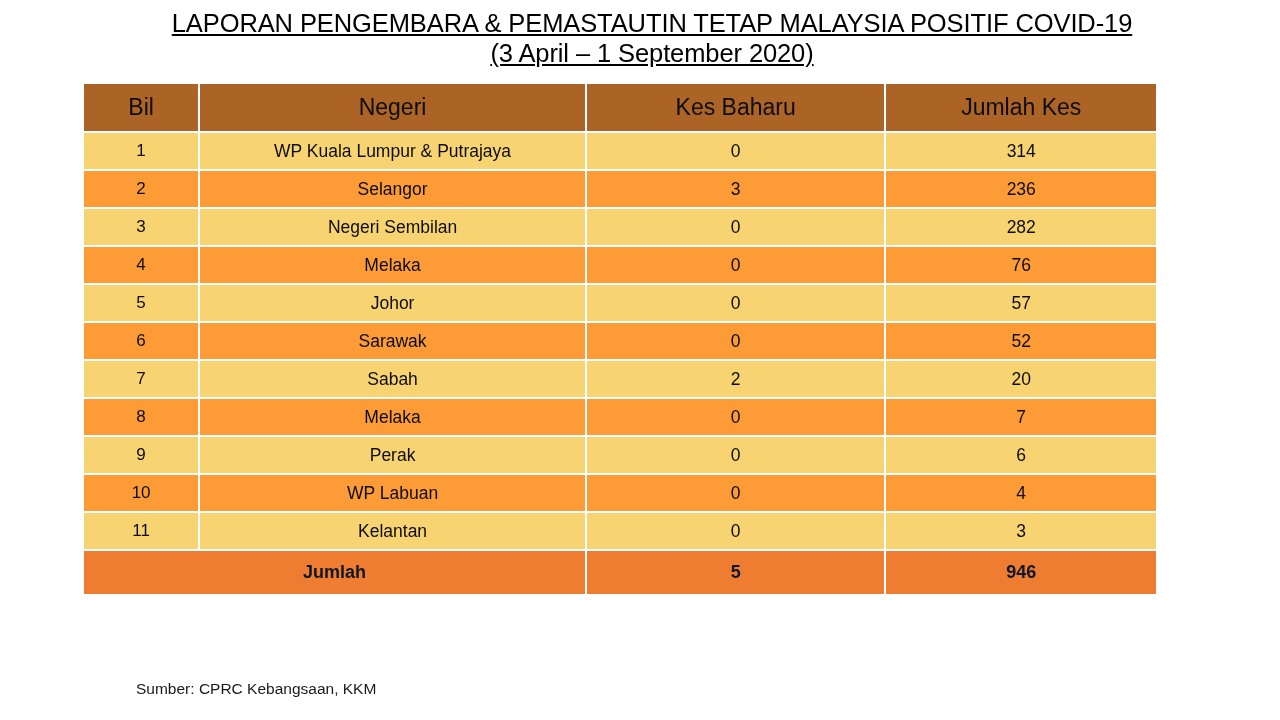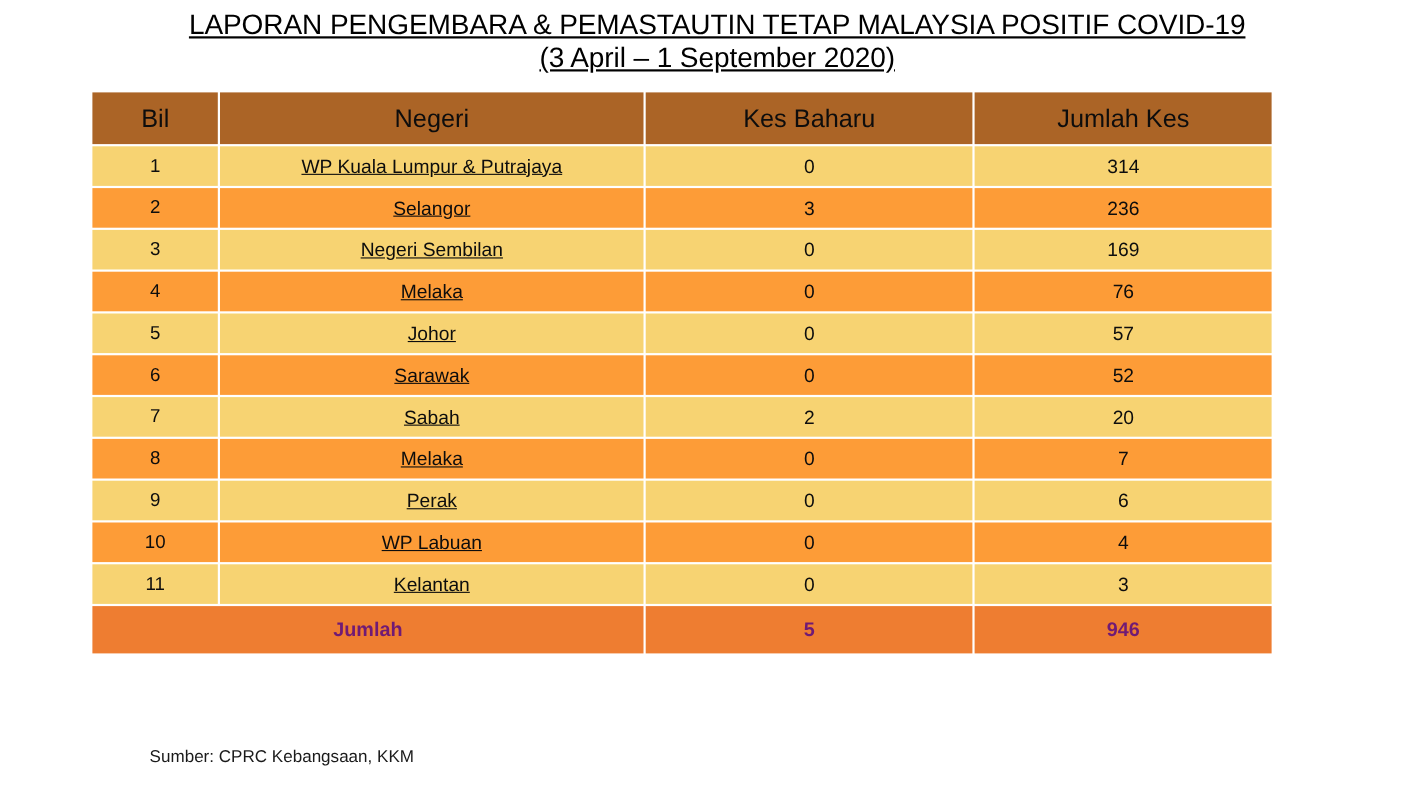--- a/index.html
+++ b/index.html
@@ -77,27 +77,27 @@
 
   
   tbody td {
     height: 36px;
     font-size: 17.5px;
   }
   tr.row-light td { background: #F7D372; }
   tr.row-dark  td { background: #FD9C37; }
 
   td.col-bil    { font-size: 17px; }
-  td.col-negeri { font-size: 17.5px; text-decoration: underline; }
+  td.col-negeri { font-size: 17.5px; }
   td.col-num    { font-weight: bold; font-size: 17.5px; }
 
   
   tr.row-total td {
     background: #EE7D31;
-    color: #701a75;
+    color: #0f172a;
     font-weight: bold;
     height: 43px;
     font-size: 18px;
   }
 
   
   .source-note {
     position: absolute;
     left: 88px;
     top: 680px;
@@ -144,21 +144,21 @@
         <td class="col-bil">2</td>
         <td class="col-negeri">Selangor</td>
         <td class="col-num">3</td>
         <td class="col-num">236</td>
       </tr>
 
       <tr class="row-light">
         <td class="col-bil">3</td>
         <td class="col-negeri">Negeri Sembilan</td>
         <td class="col-num">0</td>
-        <td class="col-num">169</td>
+        <td class="col-num">282</td>
       </tr>
 
       <tr class="row-dark">
         <td class="col-bil">4</td>
         <td class="col-negeri">Melaka</td>
         <td class="col-num">0</td>
         <td class="col-num">76</td>
       </tr>
 
       <tr class="row-light">

